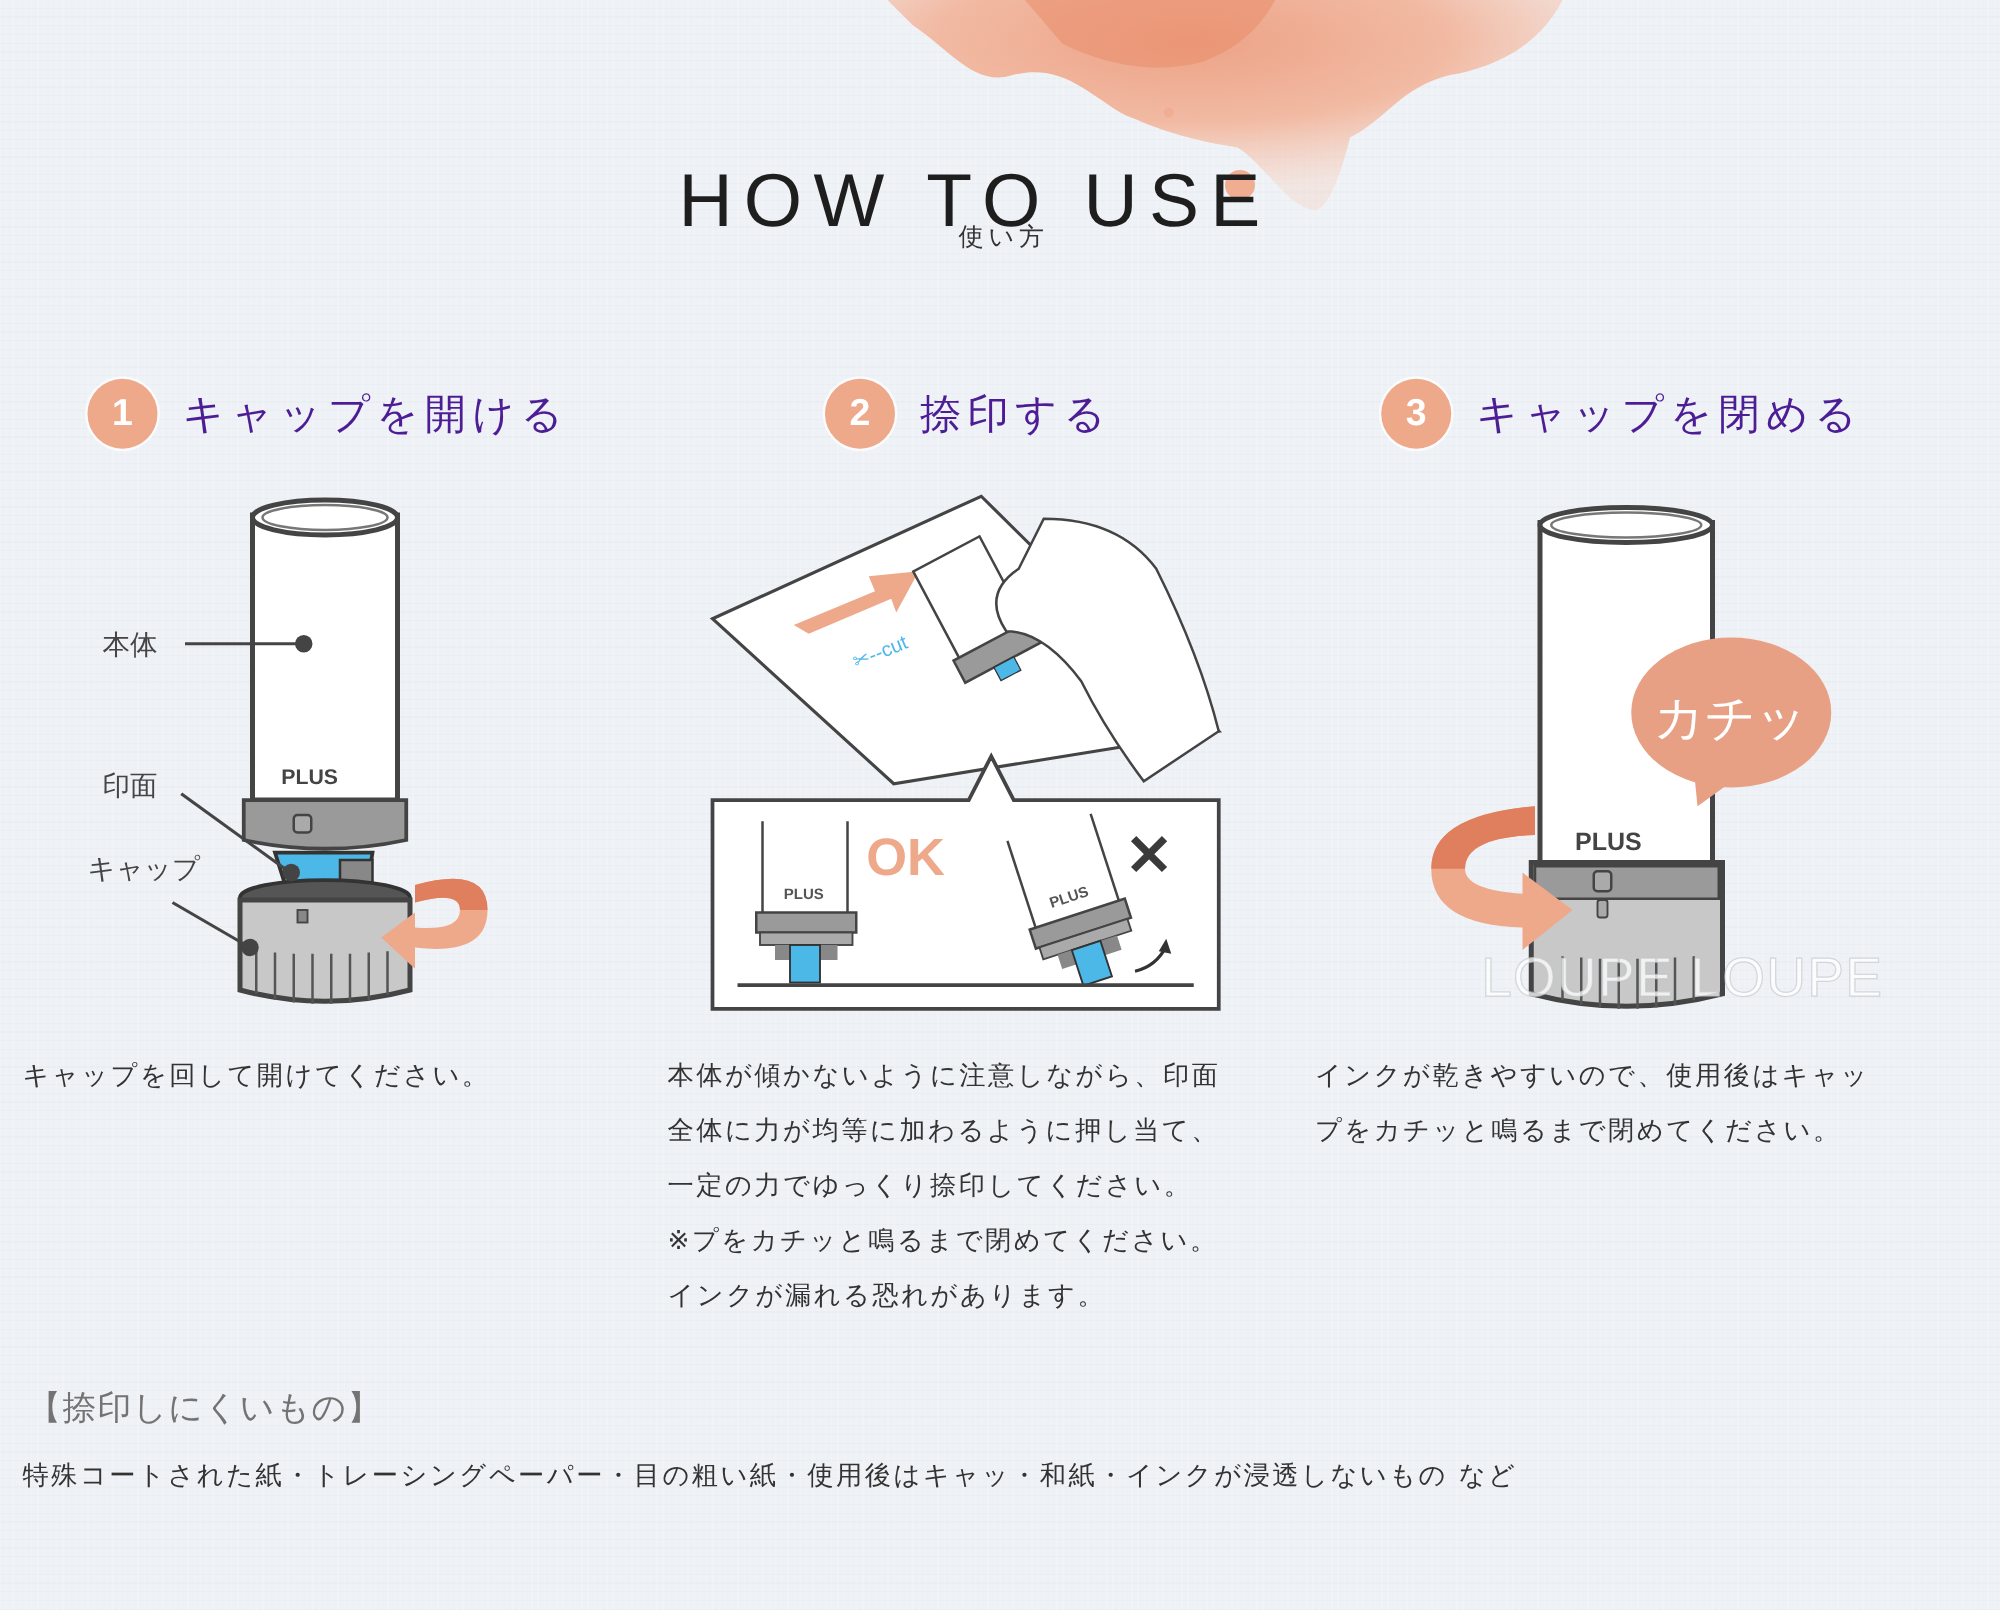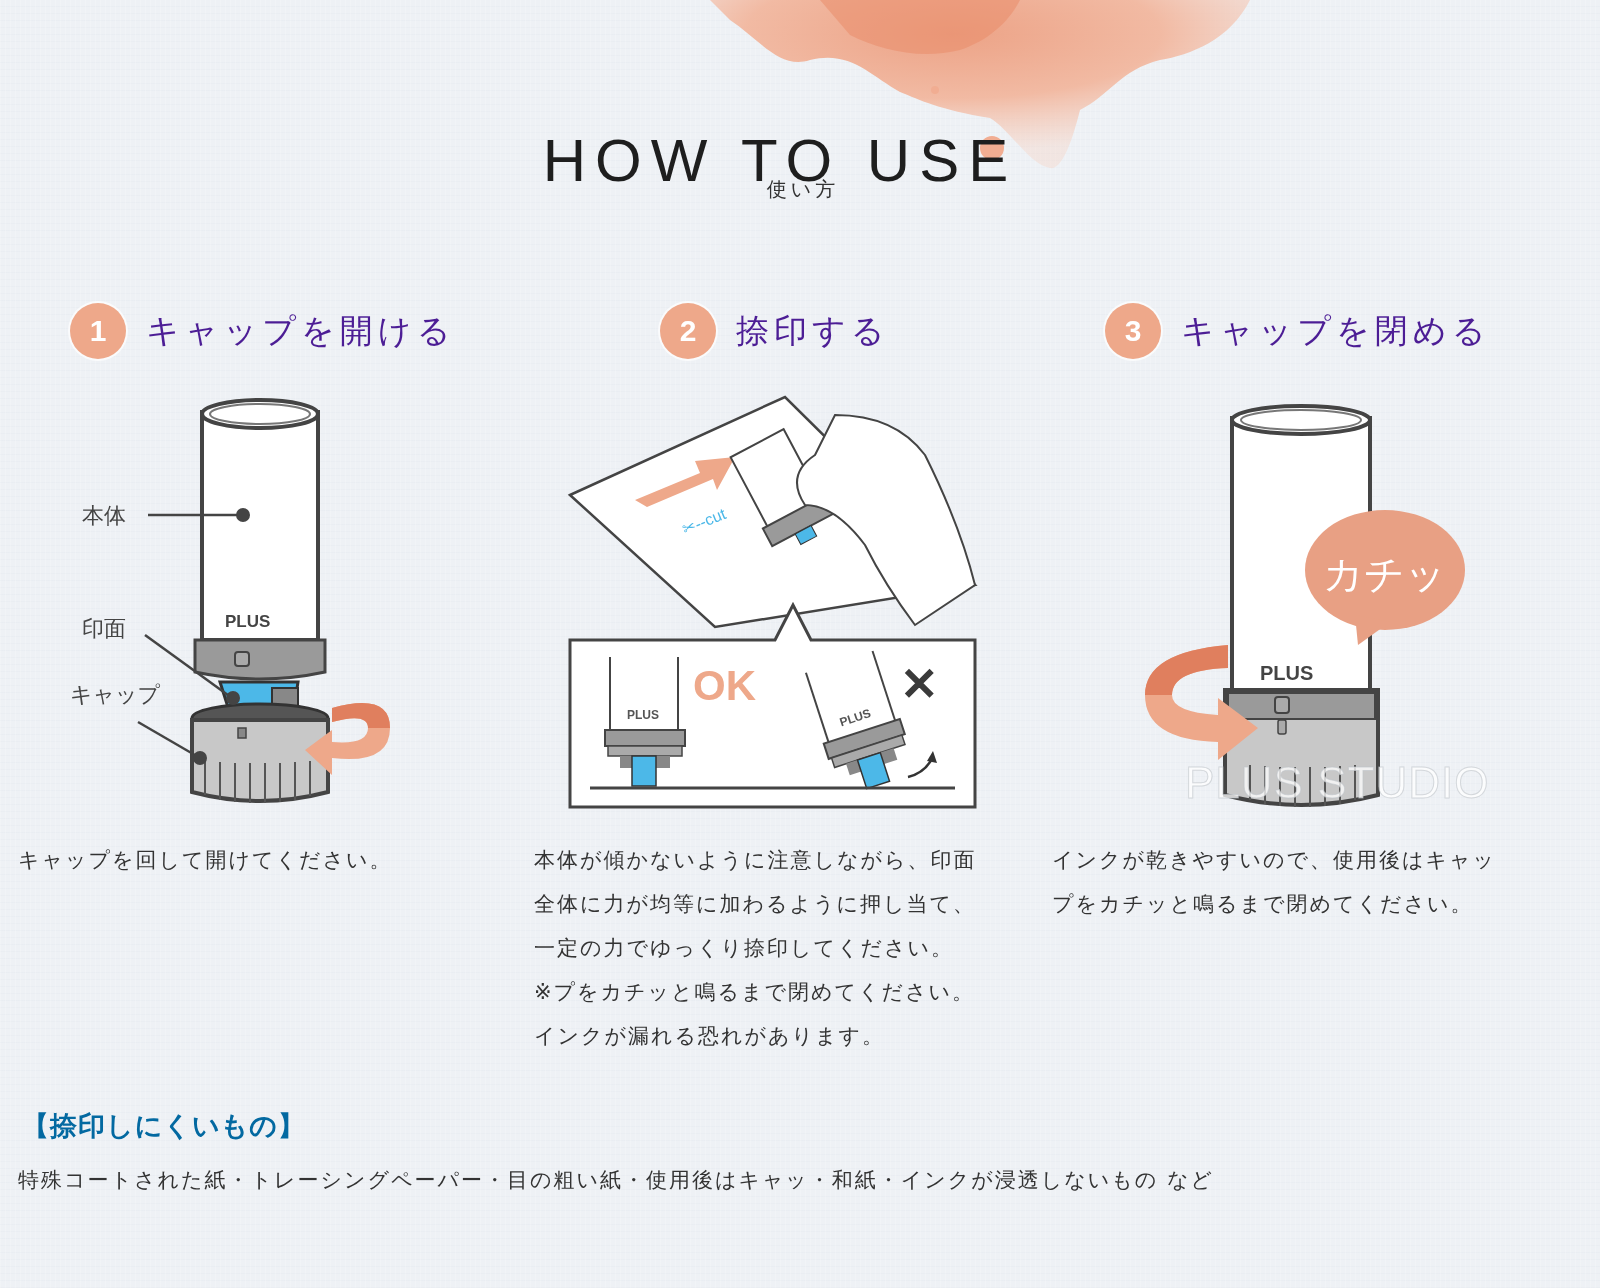--- a/index.html
+++ b/index.html
@@ -31,21 +31,21 @@
     color:#fff; font-family:"Liberation Sans", sans-serif; font-weight:bold;
     font-size:30px; display:flex; align-items:center; justify-content:center;
     box-shadow:0 0 0 2px rgba(255,255,255,0.7);
   }
   .step-title { margin-left:20px; font-size:33px; letter-spacing:5px; color:#4c1d95; }
   .illus { position:absolute; }
   .desc {
     position:absolute; font-size:21px; line-height:44px; letter-spacing:2px; color:#333;
     white-space:nowrap;
   }
-  .note-head { position:absolute; left:22px; top:1108px; font-size:27px; font-weight:bold; color:#0369a1; letter-spacing:1px; }
+  .note-head { position:absolute; left:22px; top:1108px; font-size:27px; font-weight:normal; color:#737373; letter-spacing:1px; }
   .note-body { position:absolute; left:18px; top:1166px; font-size:21px; letter-spacing:2px; color:#333; white-space:nowrap; }
   .watermark {
     position:absolute; left:1185px; top:758px; font-family:"Liberation Sans", sans-serif;
     font-size:44px; color:rgba(255,255,255,0.75); letter-spacing:1px;
     -webkit-text-stroke:1px rgba(190,195,200,0.6);
   }
 </style>
 </head>
 <body>
 
@@ -194,21 +194,21 @@
     <path d="M118,255 Q35,262 35,305 L62,305 Q62,280 118,278 Z" fill="#e07f5e"></path>
   </g>
 
   <g>
     <ellipse cx="275" cy="180" rx="80" ry="60" fill="#e8a084"></ellipse>
     <polygon points="245,225 280,232 248,255" fill="#e8a084"></polygon>
     <text x="213" y="198" font-size="40" fill="#fff">カチッ</text>
   </g>
 </svg>
 
-<div class="watermark">PLUS STUDIO</div>
+<div class="watermark">LOUPE LOUPE</div>
 
 <div class="desc" style="left:18px; top:838px;">
   <div>キャップを回して開けてください。</div>
 </div>
 
 <div class="desc" style="left:534px; top:838px;">
   <div>本体が傾かないように注意しながら、印面</div>
   <div>全体に力が均等に加わるように押し当て、</div>
   <div>一定の力でゆっくり捺印してください。</div>
   <div>※プをカチッと鳴るまで閉めてください。</div>

